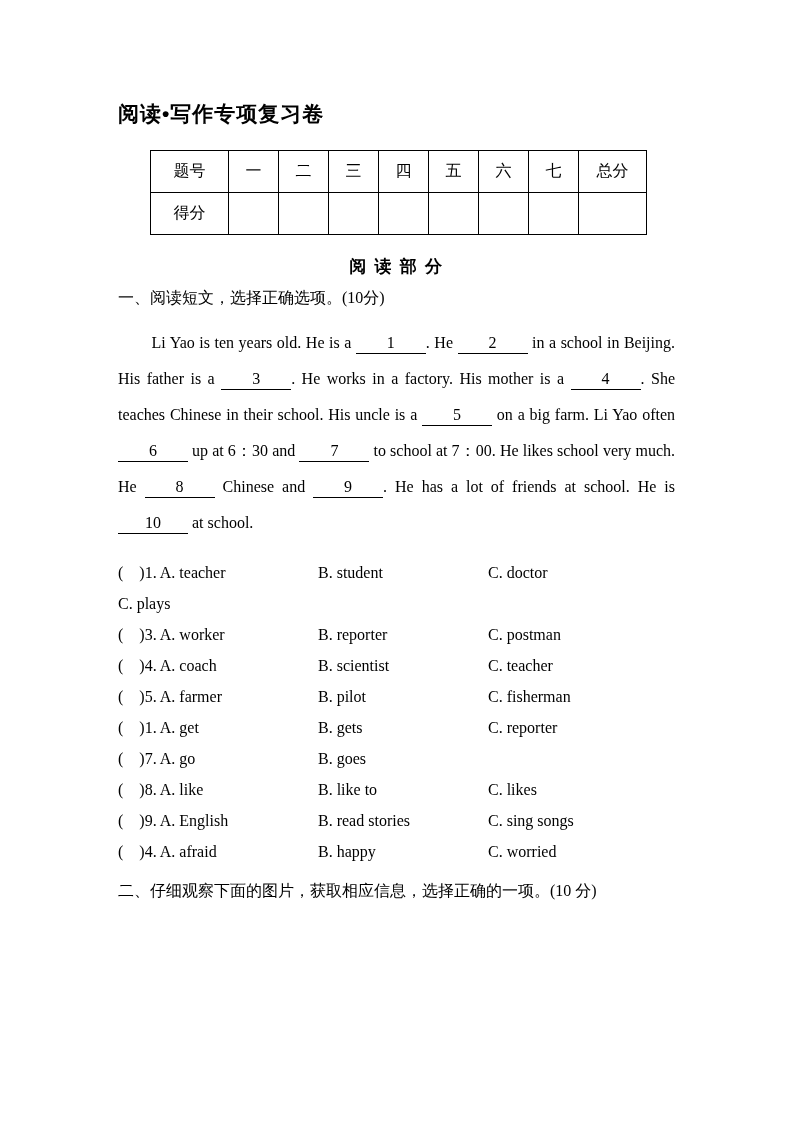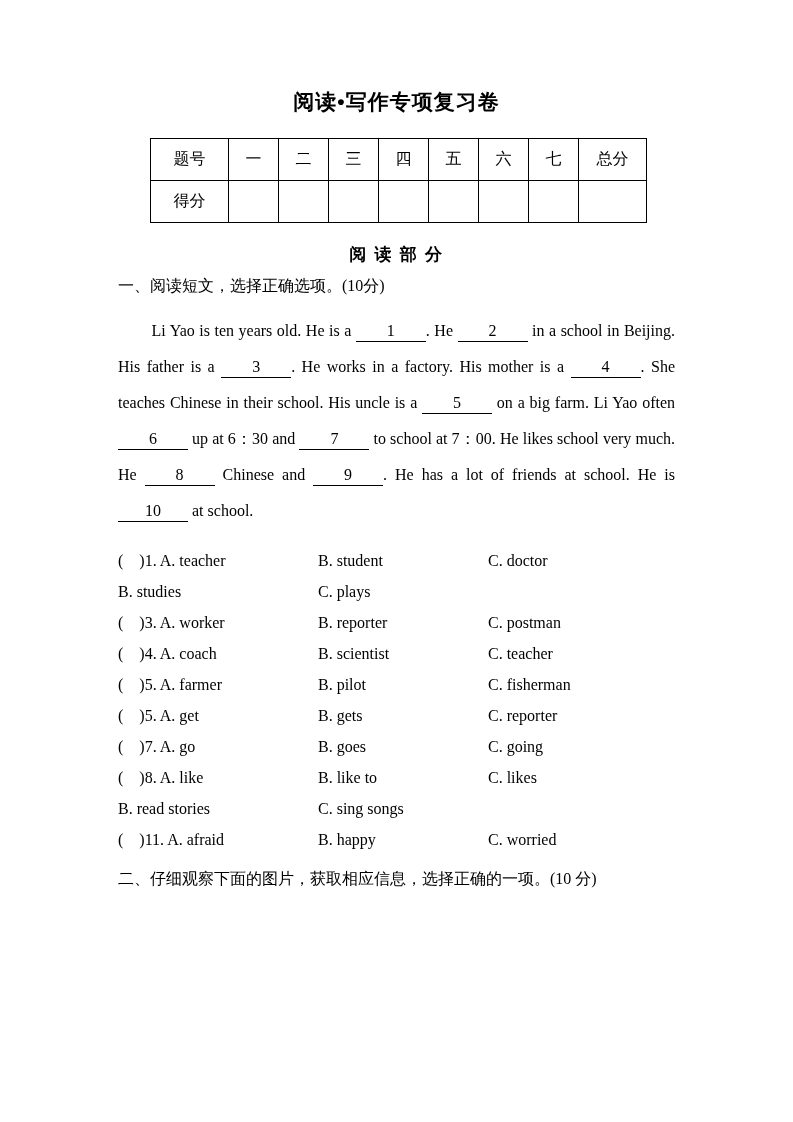--- a/index.html
+++ b/index.html
@@ -9,25 +9,24 @@
     font-family:"Liberation Serif","DejaVu Serif",serif;
     font-size:16px;
     position:relative;
     overflow:hidden;
   }
   .page{
     padding:88px 118px 0 118px;
     box-sizing:border-box;
   }
   .doc-title{
-    text-align:center;
     font-family:"Liberation Sans","DejaVu Sans",sans-serif;
     font-weight:bold;
     font-size:21px;
-    margin:0 0 22px 0;
+    margin:12px 0 22px 0;
     letter-spacing:1px;
   }
   table.score-table{
     border-collapse:collapse;
     table-layout:fixed;
     width:496px;
     margin-left:32px;
     margin-bottom:20px;
   }
   table.score-table td{
@@ -133,59 +132,58 @@
 
   <p class="passage" id="passage"><span>Li Yao is ten years old. He is a </span><span class="blank">1</span><span>. He </span><span class="blank">2</span><span> in a school in Beijing. His father is a </span><span class="blank">3</span><span>. He works in a factory. His mother is a </span><span class="blank">4</span><span>. She teaches Chinese in their school. His uncle is a </span><span class="blank">5</span><span> on a big farm. Li Yao often </span><span class="blank">6</span><span> up at 6：30 and </span><span class="blank">7</span><span> to school at 7：00. He likes school very much. He </span><span class="blank">8</span><span> Chinese and </span><span class="blank">9</span><span>. He has a lot of friends at school. He is </span><span class="blank">10</span><span> at school.</span></p>
 
   <div class="choices" id="choices">
       <div class="choice-row">
         <span>(　)1. A. teacher</span>
         <span>B. student</span>
         <span>C. doctor</span>
       </div>
       <div class="choice-row">
-        <span>B. studies</span>
         <span>C. plays</span>
       </div>
       <div class="choice-row">
         <span>(　)3. A. worker</span>
         <span>B. reporter</span>
         <span>C. postman</span>
       </div>
       <div class="choice-row">
         <span>(　)4. A. coach</span>
         <span>B. scientist</span>
         <span>C. teacher</span>
       </div>
       <div class="choice-row">
         <span>(　)5. A. farmer</span>
         <span>B. pilot</span>
         <span>C. fisherman</span>
       </div>
       <div class="choice-row">
-        <span>(　)5. A. get</span>
+        <span>(　)1. A. get</span>
         <span>B. gets</span>
         <span>C. reporter</span>
       </div>
       <div class="choice-row">
         <span>(　)7. A. go</span>
         <span>B. goes</span>
-        <span>C. going</span>
       </div>
       <div class="choice-row">
         <span>(　)8. A. like</span>
         <span>B. like to</span>
         <span>C. likes</span>
       </div>
       <div class="choice-row">
+        <span>(　)9. A. English</span>
         <span>B. read stories</span>
         <span>C. sing songs</span>
       </div>
       <div class="choice-row">
-        <span>(　)11. A. afraid</span>
+        <span>(　)4. A. afraid</span>
         <span>B. happy</span>
         <span>C. worried</span>
       </div>
     </div>
 
   <div class="instruction section-two">二、仔细观察下面的图片，获取相应信息，选择正确的一项。(10 分)</div>
 
 </div>
 
 </body></html>

